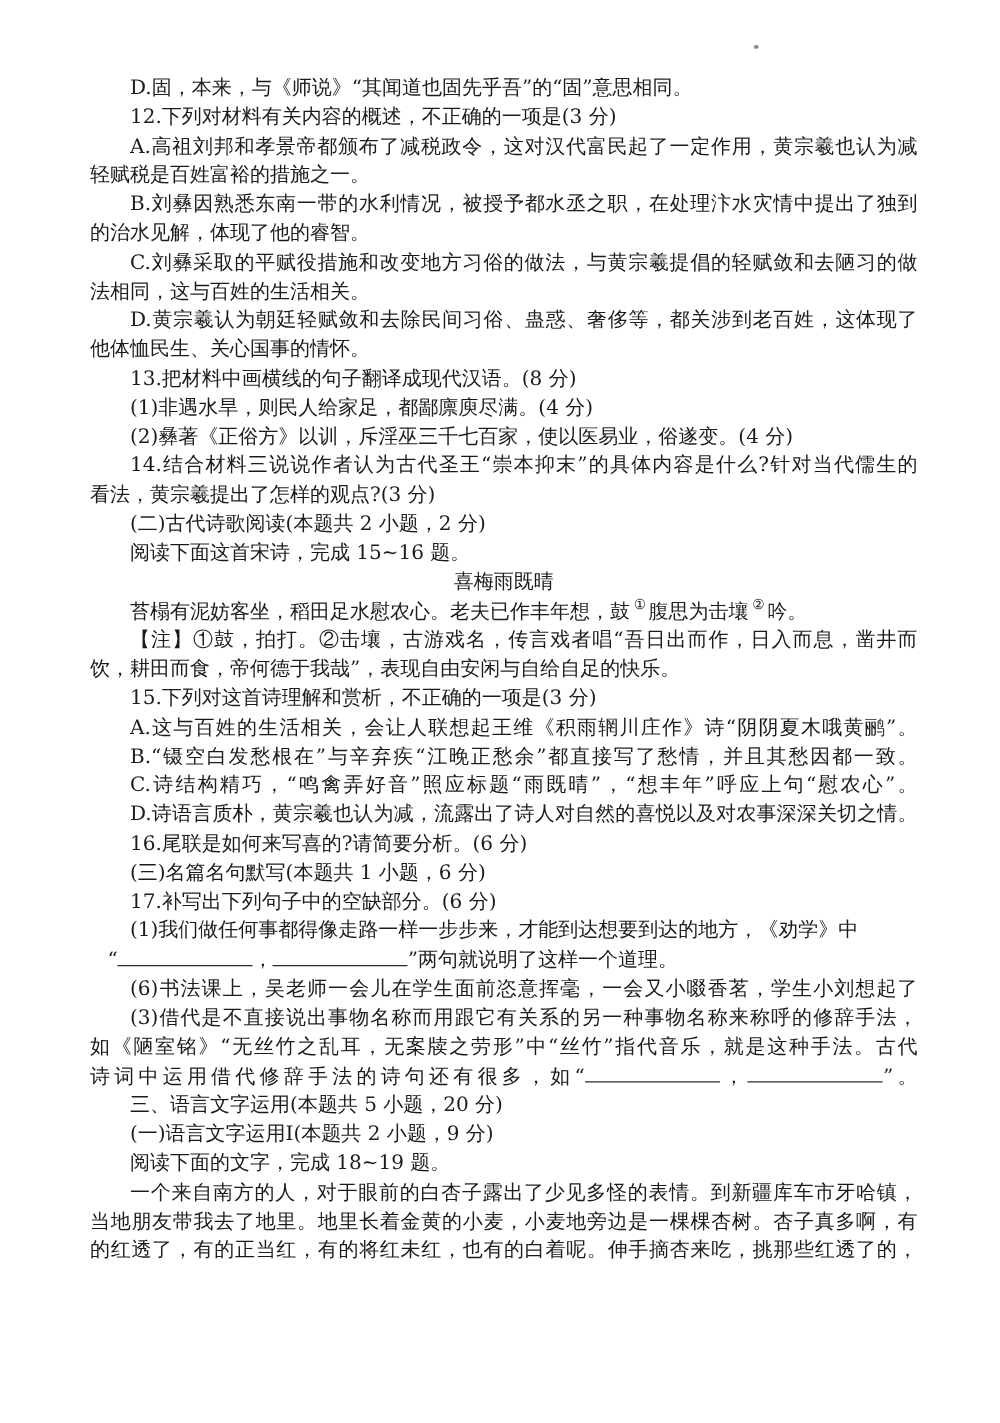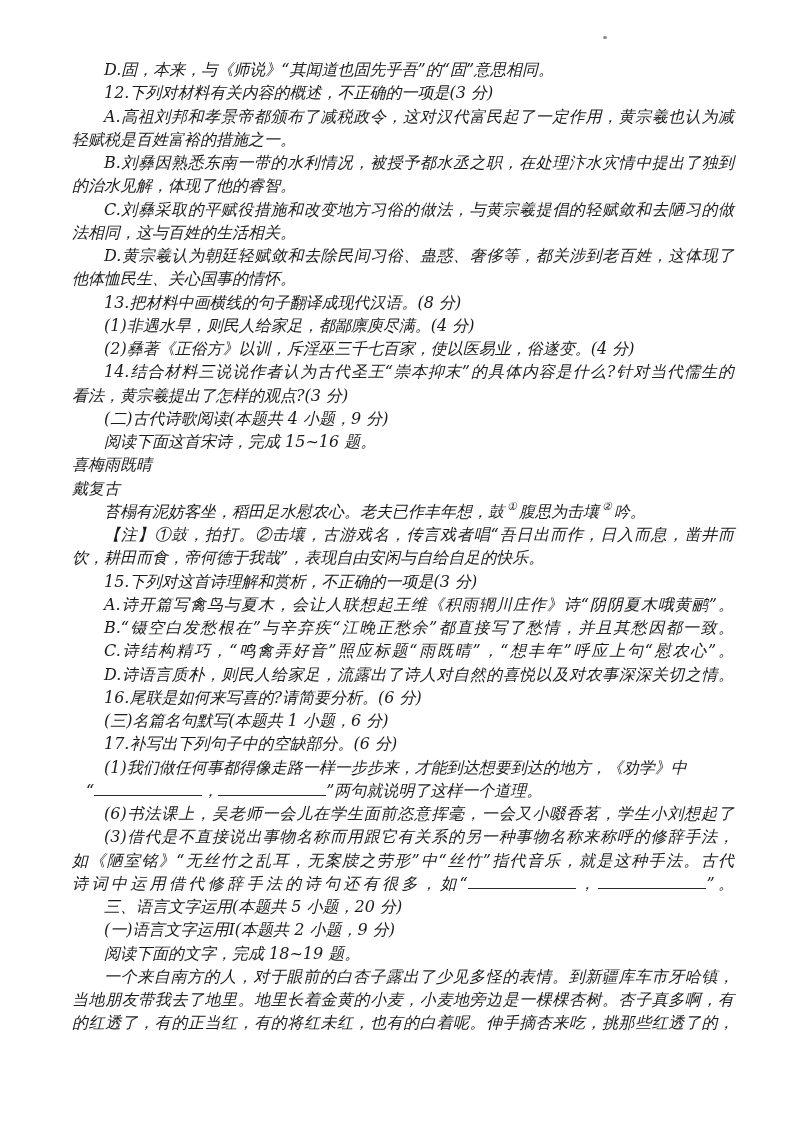--- a/index.html
+++ b/index.html
@@ -16,26 +16,25 @@
     position: absolute; left: 603px; top: 36px;
     width: 4px; height: 3px; background: #8a8a8a; border-radius: 50%;
   }
   .doc {
     position: absolute;
     left: 72px; top: 58px;
     width: 662px;
     font-size: 16px;
     line-height: 23.25px;
     text-align: left;
-    font-style: italic;
   }
   .line { height: 23.25px; white-space: nowrap; }
   .ind1 { padding-left: 14px; }
   .ind2 { padding-left: 32px; }
-  .center { padding-left: 0; }
+  .center { text-align: center; padding-left: 0; }
   .full { text-align: justify; text-align-last: justify; white-space: normal; }
   .blank {
     display: inline-block;
     width: 108px; height: 14px;
     border-bottom: 1.6px solid #2a2a2a;
     vertical-align: baseline;
   }
   sup.sup {
     font-size: 11px;
     vertical-align: super;
@@ -57,32 +56,31 @@
       <div class="line"><span>的治水见解，体现了他的睿智。</span></div>
       <div class="line ind2 full"><span>C.刘彝采取的平赋役措施和改变地方习俗的做法，与黄宗羲提倡的轻赋敛和去陋习的做</span></div>
       <div class="line"><span>法相同，这与百姓的生活相关。</span></div>
       <div class="line ind2 full"><span>D.黄宗羲认为朝廷轻赋敛和去除民间习俗、蛊惑、奢侈等，都关涉到老百姓，这体现了</span></div>
       <div class="line"><span>他体恤民生、关心国事的情怀。</span></div>
       <div class="line ind2"><span>13.把材料中画横线的句子翻译成现代汉语。(8 分)</span></div>
       <div class="line ind2"><span>(1)非遇水旱，则民人给家足，都鄙廪庾尽满。(4 分)</span></div>
       <div class="line ind2"><span>(2)彝著《正俗方》以训，斥淫巫三千七百家，使以医易业，俗遂变。(4 分)</span></div>
       <div class="line ind2 full"><span>14.结合材料三说说作者认为古代圣王“崇本抑末”的具体内容是什么?针对当代儒生的</span></div>
       <div class="line"><span>看法，黄宗羲提出了怎样的观点?(3 分)</span></div>
-      <div class="line ind2"><span>(二)古代诗歌阅读(本题共 4 小题，9 分)</span></div>
+      <div class="line ind2"><span>(二)古代诗歌阅读(本题共 2 小题，2 分)</span></div>
       <div class="line ind2"><span>阅读下面这首宋诗，完成 15~16 题。</span></div>
       <div class="line center"><span>喜梅雨既晴</span></div>
-      <div class="line center"><span>戴复古</span></div>
       <div class="line ind2"><span>苔榻有泥妨客坐，稻田足水慰农心。老夫已作丰年想，鼓</span><sup class="sup">①</sup><span>腹思为击壤</span><sup class="sup">②</sup><span>吟。</span></div>
       <div class="line ind2 full"><span>【注】①鼓，拍打。②击壤，古游戏名，传言戏者唱“吾日出而作，日入而息，凿井而</span></div>
       <div class="line"><span>饮，耕田而食，帝何德于我哉”，表现自由安闲与自给自足的快乐。</span></div>
       <div class="line ind2"><span>15.下列对这首诗理解和赏析，不正确的一项是(3 分)</span></div>
-      <div class="line ind2 full"><span>A.诗开篇写禽鸟与夏木，会让人联想起王维《积雨辋川庄作》诗“阴阴夏木哦黄鹂”。</span></div>
+      <div class="line ind2 full"><span>A.这与百姓的生活相关，会让人联想起王维《积雨辋川庄作》诗“阴阴夏木哦黄鹂”。</span></div>
       <div class="line ind2 full"><span>B.“镊空白发愁根在”与辛弃疾“江晚正愁余”都直接写了愁情，并且其愁因都一致。</span></div>
       <div class="line ind2 full"><span>C.诗结构精巧，“鸣禽弄好音”照应标题“雨既晴”，“想丰年”呼应上句“慰农心”。</span></div>
-      <div class="line ind2 full"><span>D.诗语言质朴，则民人给家足，流露出了诗人对自然的喜悦以及对农事深深关切之情。</span></div>
+      <div class="line ind2 full"><span>D.诗语言质朴，黄宗羲也认为减，流露出了诗人对自然的喜悦以及对农事深深关切之情。</span></div>
       <div class="line ind2"><span>16.尾联是如何来写喜的?请简要分析。(6 分)</span></div>
       <div class="line ind2"><span>(三)名篇名句默写(本题共 1 小题，6 分)</span></div>
       <div class="line ind2"><span>17.补写出下列句子中的空缺部分。(6 分)</span></div>
       <div class="line ind2"><span>(1)我们做任何事都得像走路一样一步步来，才能到达想要到达的地方，《劝学》中</span></div>
       <div class="line ind1"><span>“</span><span class="blank"></span><span>，</span><span class="blank"></span><span>”两句就说明了这样一个道理。</span></div>
       <div class="line ind2 full"><span>(6)书法课上，吴老师一会儿在学生面前恣意挥毫，一会又小啜香茗，学生小刘想起了</span></div>
       <div class="line ind2 full"><span>(3)借代是不直接说出事物名称而用跟它有关系的另一种事物名称来称呼的修辞手法，</span></div>
       <div class="line full"><span>如《陋室铭》“无丝竹之乱耳，无案牍之劳形”中“丝竹”指代音乐，就是这种手法。古代</span></div>
       <div class="line full"><span>诗词中运用借代修辞手法的诗句还有很多，如“</span><span class="blank"></span><span>，</span><span class="blank"></span><span>”。</span></div>
       <div class="line ind2"><span>三、语言文字运用(本题共 5 小题，20 分)</span></div>

